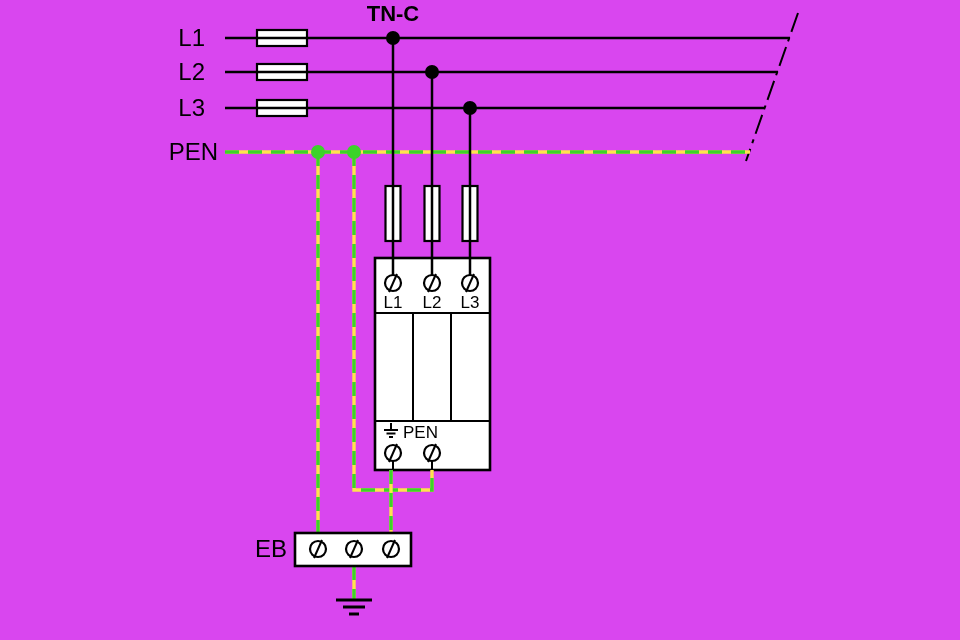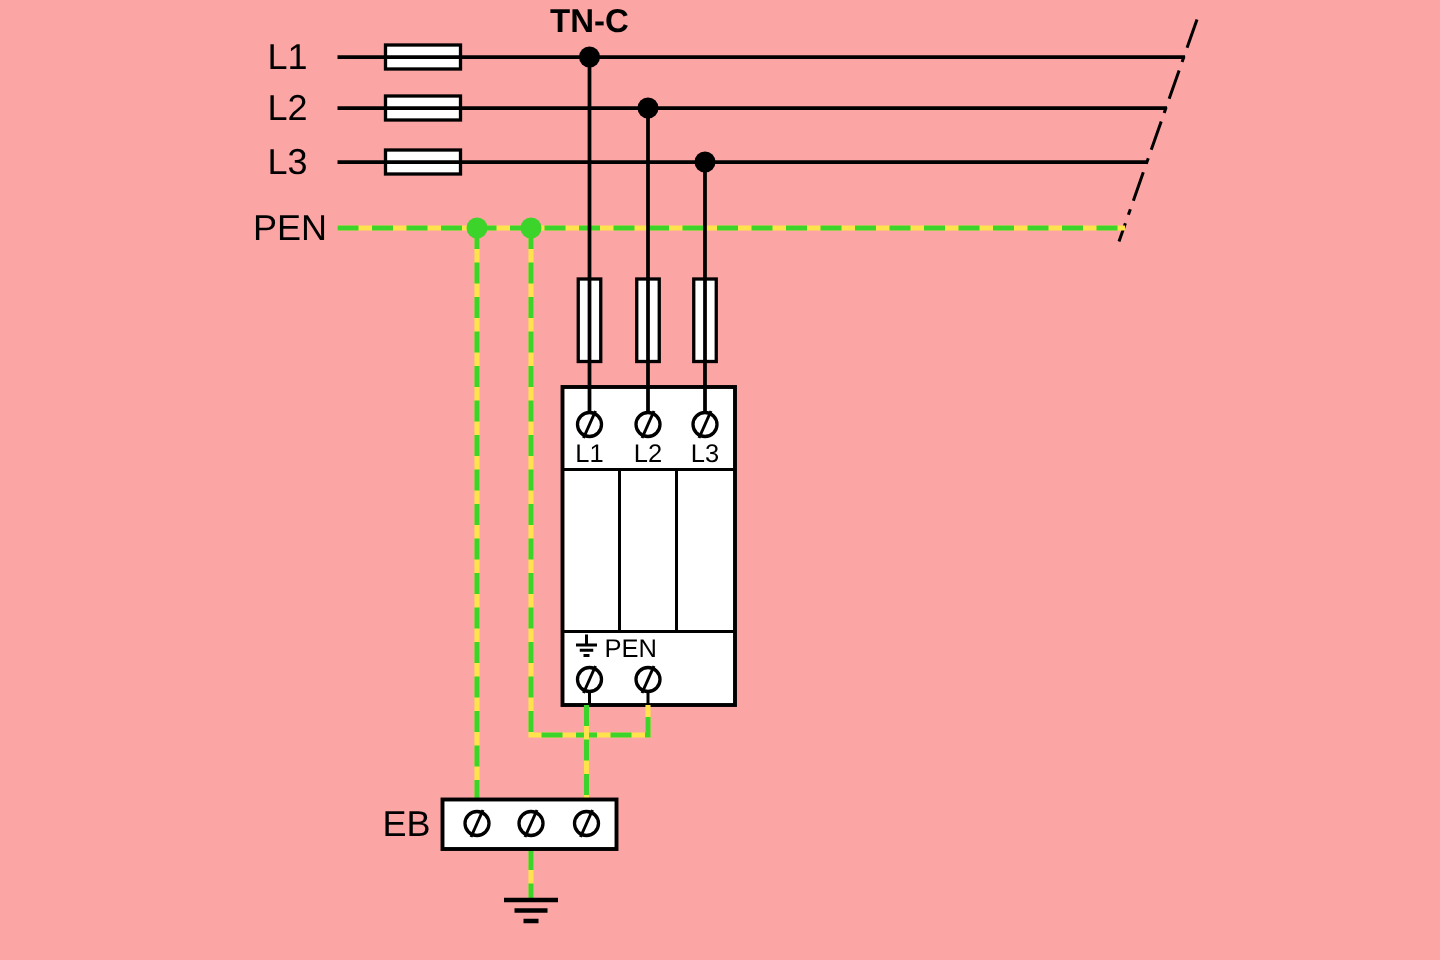--- a/index.html
+++ b/index.html
@@ -1,16 +1,16 @@
 <!DOCTYPE html>
 <html><head>
 <meta charset="utf-8">
 <style>
   html,body{margin:0;padding:0;background:#fff;}
-  .canvas{position:relative;width:960px;height:640px;background:#fca5a5;overflow:hidden;}
+  .canvas{position:relative;width:960px;height:640px;background:#d946ef;overflow:hidden;}
   svg{display:block;}
   text{font-family:"Liberation Sans","DejaVu Sans",sans-serif;fill:#000;}
   .bus-label{font-size:24px;}
   .title-label{font-size:22px;font-weight:bold;}
   .small-label{font-size:17px;}
   .blk{stroke:#000;stroke-width:2.5;fill:none;}
   .thin{stroke:#000;stroke-width:2;fill:none;}
   .fusebox{fill:#fff;stroke:#000;stroke-width:2.2;}
   .devbox{fill:#fff;stroke:#000;stroke-width:2.6;}
   .penbase{fill:none;stroke-width:3.4;stroke-linecap:butt;}

